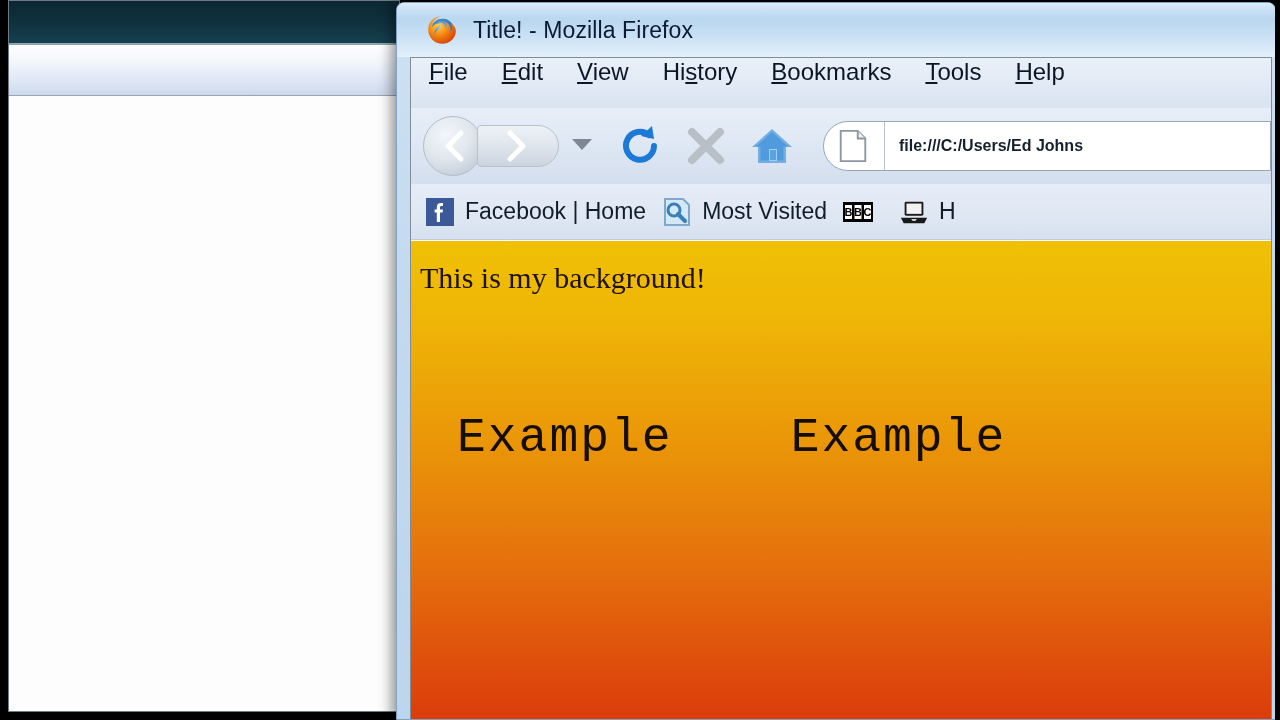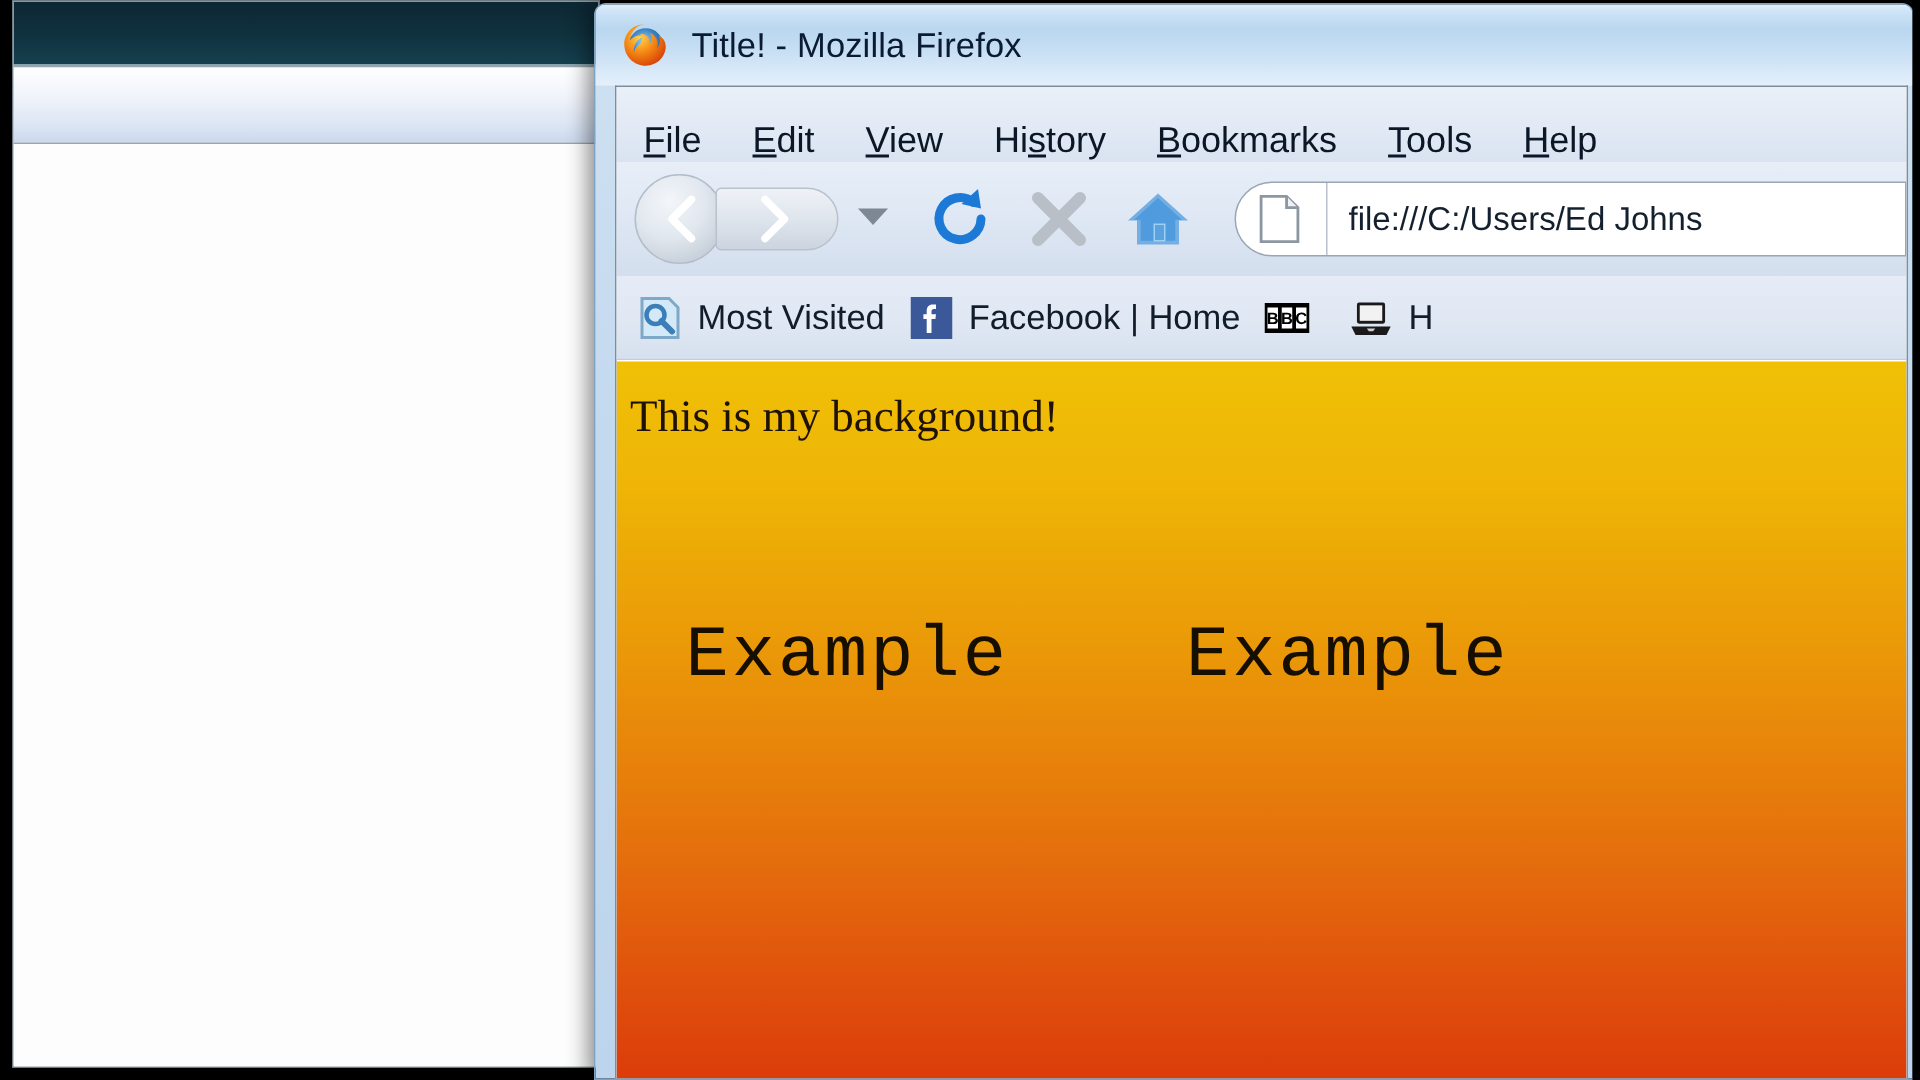--- a/index.html
+++ b/index.html
@@ -72,21 +72,21 @@
   }
 
   
   #ff-titlebar {
     position: relative;
     height: 54px;
     background: linear-gradient(to bottom,
         #dfeefb 0%, #cfe4f7 8%, #b9d7ef 30%, #c9e0f4 60%, #e4f0fb 100%);
     display: flex;
     align-items: center;
-    padding-left: 16px;
+    padding-left: 28px;
     box-sizing: border-box;
   }
   #ff-logo {
     width: 34px;
     height: 34px;
     flex: 0 0 34px;
     margin-right: 14px;
   }
   #ff-title-text {
     font-size: 23px;
@@ -108,21 +108,21 @@
     border-bottom: none;
     box-sizing: border-box;
     overflow: hidden;
   }
 
   
   #menubar {
     height: 50px;
     background: linear-gradient(to bottom, #eaf0f8 0%, #e2eaf5 50%, #d9e3f1 100%);
     display: flex;
-    align-items: flex-end;
+    align-items: flex-start;
     padding-left: 18px;
     box-sizing: border-box;
   }
   .menu-item {
     font-size: 24px;
     color: #0b1726;
     margin-right: 34px;
     white-space: nowrap;
     cursor: default;
     font-family: "Liberation Sans", sans-serif;
@@ -198,24 +198,25 @@
     margin-right: 16px;
   }
   #url-sep {
     width: 1px;
     height: 50px;
     background: #b7c0cb;
     flex: 0 0 1px;
     margin-right: 14px;
   }
   #url-text {
-    font-size: 22px;
+    font-size: 16px;
     color: #14202e;
     white-space: nowrap;
     font-family: "Liberation Sans", sans-serif;
+    font-weight: bold;
   }
 
   
   #bookmarkbar {
     height: 56px;
     background: linear-gradient(to bottom, #e5ecf7 0%, #dfe7f3 60%, #d6e0ee 100%);
     display: flex;
     align-items: center;
     padding-left: 14px;
     box-sizing: border-box;
@@ -386,37 +387,37 @@
           </svg>
           <div id="url-sep"></div>
           <div id="url-text" title="file:///C:/Users/Ed Johns">file:///C:/Users/Ed Johns</div>
         </div>
       </div>
 
       <div id="bookmarkbar">
 
         <div class="bm-item">
           <span class="bm-icon">
+            <svg width="28" height="28" viewBox="0 0 28 28">
+              <rect x="0" y="0" width="28" height="28" fill="#3b5998"></rect>
+              <path d="M17 8 L15.5 8 C14.5 8 14 8.6 14 9.6 L14 11.5 L17 11.5 L16.6 14.6 L14 14.6 L14 24 L10.8 24 L10.8 14.6 L8.6 14.6 L8.6 11.5 L10.8 11.5 L10.8 9.2 C10.8 6.6 12.3 5 14.8 5 L17 5 Z" fill="#ffffff"></path>
+            </svg>
+          </span>
+          <span class="bm-label">Facebook | Home</span>
+        </div>
+
+        <div class="bm-item">
+          <span class="bm-icon">
             <svg width="28" height="30" viewBox="0 0 28 30">
               <path d="M2 2 L20 2 L26 8 L26 28 L2 28 Z" fill="#d3e9f8" stroke="#7fa9c8" stroke-width="2"></path>
               <circle cx="11" cy="13" r="6" fill="none" stroke="#3c7fb8" stroke-width="3"></circle>
               <path d="M15 17 L22 24" stroke="#3c7fb8" stroke-width="4" stroke-linecap="round"></path>
             </svg>
           </span>
           <span class="bm-label">Most Visited</span>
-        </div>
-
-        <div class="bm-item">
-          <span class="bm-icon">
-            <svg width="28" height="28" viewBox="0 0 28 28">
-              <rect x="0" y="0" width="28" height="28" fill="#3b5998"></rect>
-              <path d="M17 8 L15.5 8 C14.5 8 14 8.6 14 9.6 L14 11.5 L17 11.5 L16.6 14.6 L14 14.6 L14 24 L10.8 24 L10.8 14.6 L8.6 14.6 L8.6 11.5 L10.8 11.5 L10.8 9.2 C10.8 6.6 12.3 5 14.8 5 L17 5 Z" fill="#ffffff"></path>
-            </svg>
-          </span>
-          <span class="bm-label">Facebook | Home</span>
         </div>
 
         <div class="bm-item">
           <span class="bm-icon">
             <svg width="30" height="20" viewBox="0 0 30 20">
               <rect x="0" y="0" width="30" height="20" fill="#000000"></rect>
               <rect x="2" y="3" width="7" height="14" fill="#ffffff"></rect>
               <rect x="11.5" y="3" width="7" height="14" fill="#ffffff"></rect>
               <rect x="21" y="3" width="7" height="14" fill="#ffffff"></rect>
               <text x="5.5" y="14" font-family="Liberation Sans, sans-serif" font-size="11" font-weight="bold" fill="#000000" text-anchor="middle">B</text>

